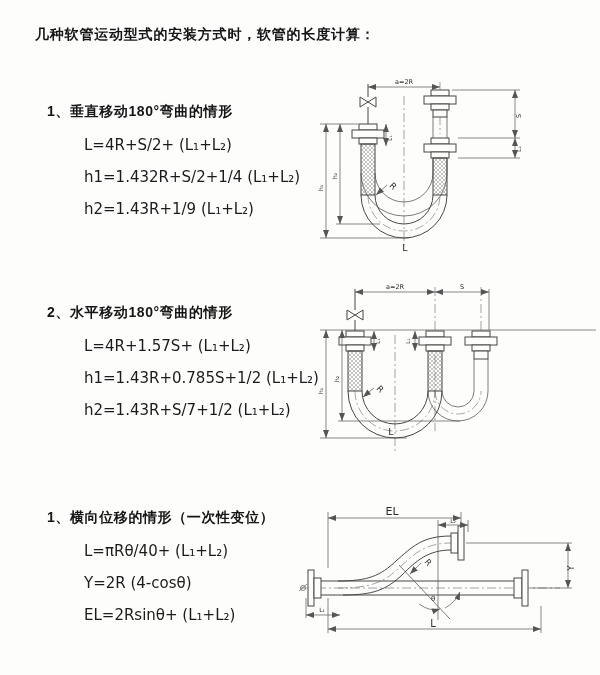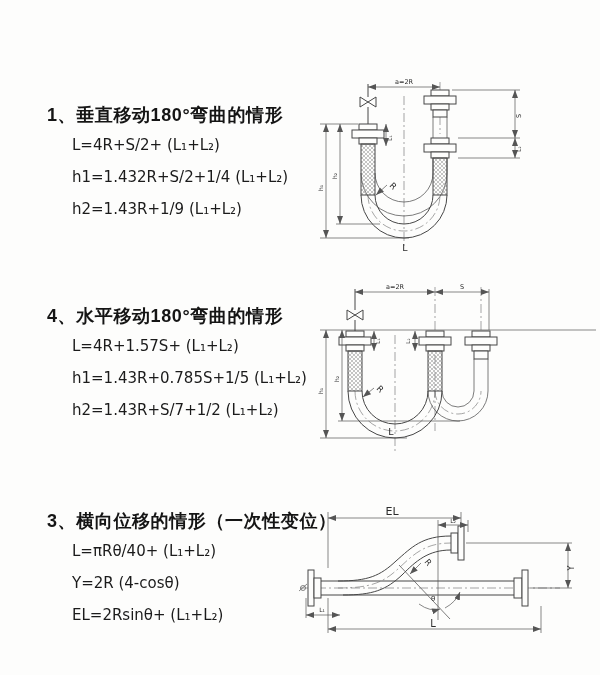--- a/index.html
+++ b/index.html
@@ -1,52 +1,53 @@
 <!DOCTYPE html>
 <html><head>
 <meta charset="utf-8">
 <style>
   html,body{margin:0;padding:0;background:#e8e8e8;}
   .page{position:relative;width:600px;height:675px;background:#fdfdfc;overflow:hidden;
         font-family:"Liberation Sans","DejaVu Sans",sans-serif;}
   .title{position:absolute;left:35px;top:26px;font-size:14px;font-weight:bold;color:#151515;letter-spacing:.8px;}
   .sec{position:absolute;left:47px;width:300px;}
-  .sec-heading{position:absolute;left:0;top:0;font-size:18px;font-weight:bold;color:#151515;letter-spacing:.6px;white-space:nowrap;}
-  .formula{position:absolute;left:25px;font-size:15px;color:#1b1b1b;font-family:"DejaVu Sans","Liberation Sans",sans-serif;white-space:nowrap;}
+  .sec-heading{position:absolute;left:0;top:0;font-size:14px;font-weight:bold;color:#151515;letter-spacing:.6px;white-space:nowrap;}
+  .formula{position:absolute;left:37px;font-size:15px;color:#1b1b1b;font-family:"DejaVu Sans","Liberation Sans",sans-serif;white-space:nowrap;}
   .f1{top:33px}.f2{top:65px}.f3{top:97px}
   svg{position:absolute;}
   svg text{font-family:"DejaVu Sans","Liberation Sans",sans-serif;fill:#2b2b2b;}
   .ln{stroke:#474747;stroke-width:1;fill:none;}
   .thin{stroke:#5a5a5a;stroke-width:.8;fill:none;}
   .dim{stroke:#555;stroke-width:.7;fill:none;}
   .cl{stroke:#6a6a6a;stroke-width:.6;fill:none;stroke-dasharray:9 3 2 3;}
   .wh{fill:#fdfdfc;stroke:#474747;stroke-width:1;}
 </style>
 </head>
 <body>
 
 <div class="page">
 
+  <div class="title">几种软管运动型式的安装方式时，软管的长度计算：</div>
 
   <div class="sec" style="top:103px">
     <div class="sec-heading">1、垂直移动180°弯曲的情形</div>
     <div class="formula f1">L=4R+S/2+ (L₁+L₂)</div>
     <div class="formula f2">h1=1.432R+S/2+1/4 (L₁+L₂)</div>
     <div class="formula f3">h2=1.43R+1/9 (L₁+L₂)</div>
   </div>
 
   <div class="sec" style="top:304px">
-    <div class="sec-heading">4、水平移动180°弯曲的情形</div>
+    <div class="sec-heading">2、水平移动180°弯曲的情形</div>
     <div class="formula f1">L=4R+1.57S+ (L₁+L₂)</div>
-    <div class="formula f2">h1=1.43R+0.785S+1/5 (L₁+L₂)</div>
+    <div class="formula f2">h1=1.43R+0.785S+1/2 (L₁+L₂)</div>
     <div class="formula f3">h2=1.43R+S/7+1/2 (L₁+L₂)</div>
   </div>
 
   <div class="sec" style="top:509px">
-    <div class="sec-heading">3、横向位移的情形（一次性变位）</div>
+    <div class="sec-heading">1、横向位移的情形（一次性变位）</div>
     <div class="formula f1">L=πRθ/40+ (L₁+L₂)</div>
     <div class="formula f2">Y=2R (4-cosθ)</div>
     <div class="formula f3">EL=2Rsinθ+ (L₁+L₂)</div>
   </div>
 
   <svg viewBox="0 0 278 182" style="left:312px;top:76px;width:278px;height:182px">
     <defs>
       <marker id="d1ae" markerWidth="9" markerHeight="6" refX="8" refY="3" orient="auto" markerUnits="userSpaceOnUse">
           <path d="M0,0 L8,3 L0,6 Z" fill="#555"></path>
         </marker>

